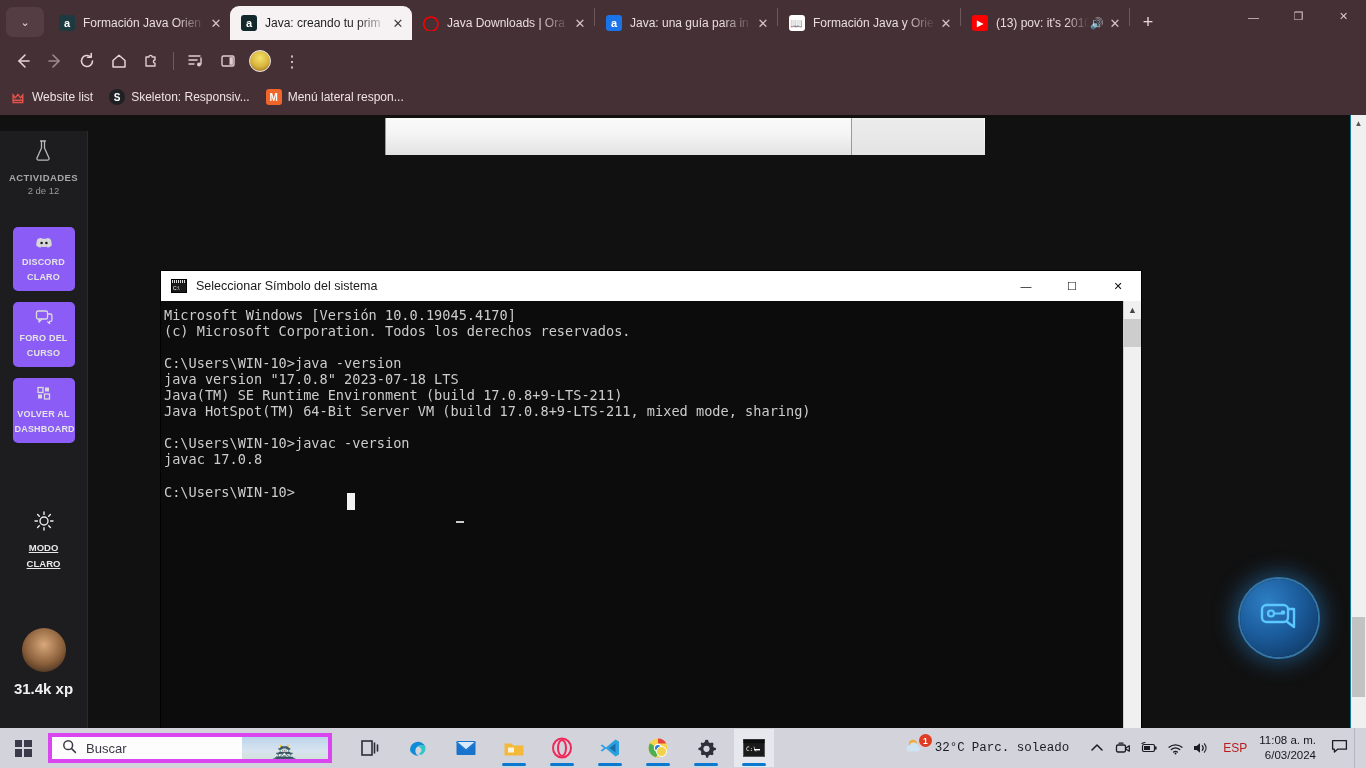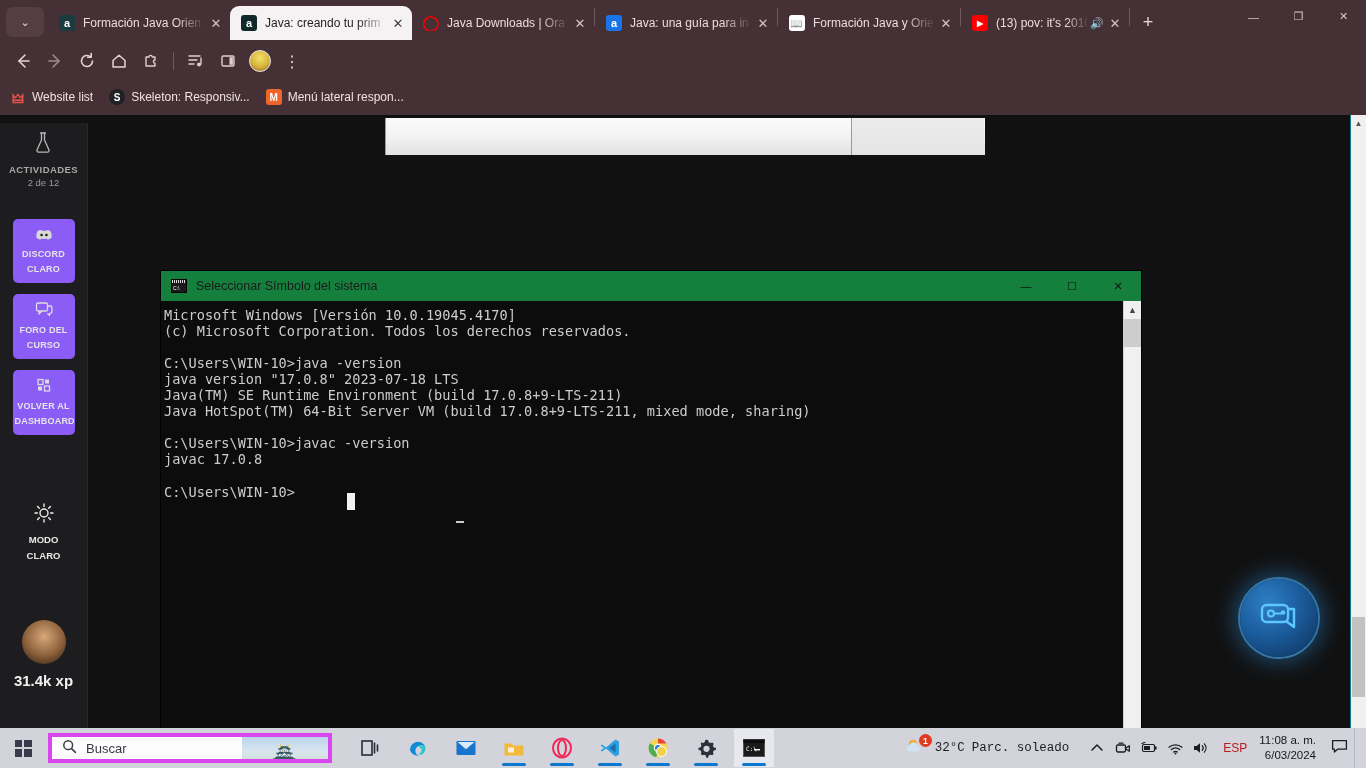--- a/index.html
+++ b/index.html
@@ -126,21 +126,21 @@
   }
 
   
   .page {
     position: absolute; top: 115px; left: 0;
     width: 1366px; height: 637px;
     background: #111;
     overflow: hidden;
   }
   .alura-side {
-    position: absolute; left: 0; top: 8px;
+    position: absolute; left: 0; top: 16px;
     width: 88px; height: 637px;
     background: #1d1d1f;
     border-right: 1px solid #2a2a2c;
     display: flex; flex-direction: column; align-items: center;
     padding-top: 8px;
     color: #cfcfcf;
   }
   .side-top { text-align: center; margin-bottom: 30px; }
   .side-top .side-ico { font-size: 19px; line-height: 24px; color: #b9b9b9; }
   .side-label {
@@ -152,21 +152,21 @@
     width: 62px; padding: 7px 2px 8px;
     background: #8b5cf6; border-radius: 5px;
     text-align: center; margin-bottom: 11px;
     color: #e2e2e2;
   }
   .side-card .ico { font-size: 15px; line-height: 19px; }
   .side-card .cap {
     font-size: 9px; font-weight: bold; letter-spacing: .2px;
     line-height: 12px; margin-top: 3px; color: #e4e4e4;
   }
-  .side-mode { text-align: center; margin-top: 56px; color: #e8e8e8; }
+  .side-mode { text-align: center; margin-top: 56px; color: #e8e8e8; text-decoration: underline; }
   .side-mode .ico { font-size: 19px; line-height: 24px; }
   .side-mode .cap { font-size: 9.5px; font-weight: bold; line-height: 12px; margin-top: 4px; }
   .side-user { margin-top: 58px; text-align: center; }
   .side-avatar {
     width: 44px; height: 44px; border-radius: 50%;
     background: radial-gradient(circle at 50% 38%, #d9a87a 0%, #8a5f3a 55%, #241a14 100%);
     margin: 0 auto;
   }
   .side-xp { font-size: 15px; font-weight: bold; color: #f0f0f0; margin-top: 8px; }
   .side-logo { font-size: 34px; color: #c9c9c9; margin-top: 28px; line-height: 38px; font-family: "DejaVu Sans", sans-serif; }
@@ -214,21 +214,21 @@
   }
 
   
   .cmd-window {
     position: absolute; left: 161px; top: 156px;
     width: 980px; height: 513px;
     background: #0c0c0c;
     box-shadow: 0 0 0 1px #000;
   }
   .cmd-title {
-    height: 30px; background: #15803d;
+    height: 30px; background: #ffffff;
     display: flex; align-items: center;
     padding-left: 10px;
   }
   .cmd-ico {
     width: 16px; height: 14px; flex: 0 0 16px;
     background: #1a1a1a; border: 1px solid #000;
     margin-right: 9px; position: relative;
     display: flex; align-items: flex-end; justify-content: flex-start;
     overflow: hidden;
   }

